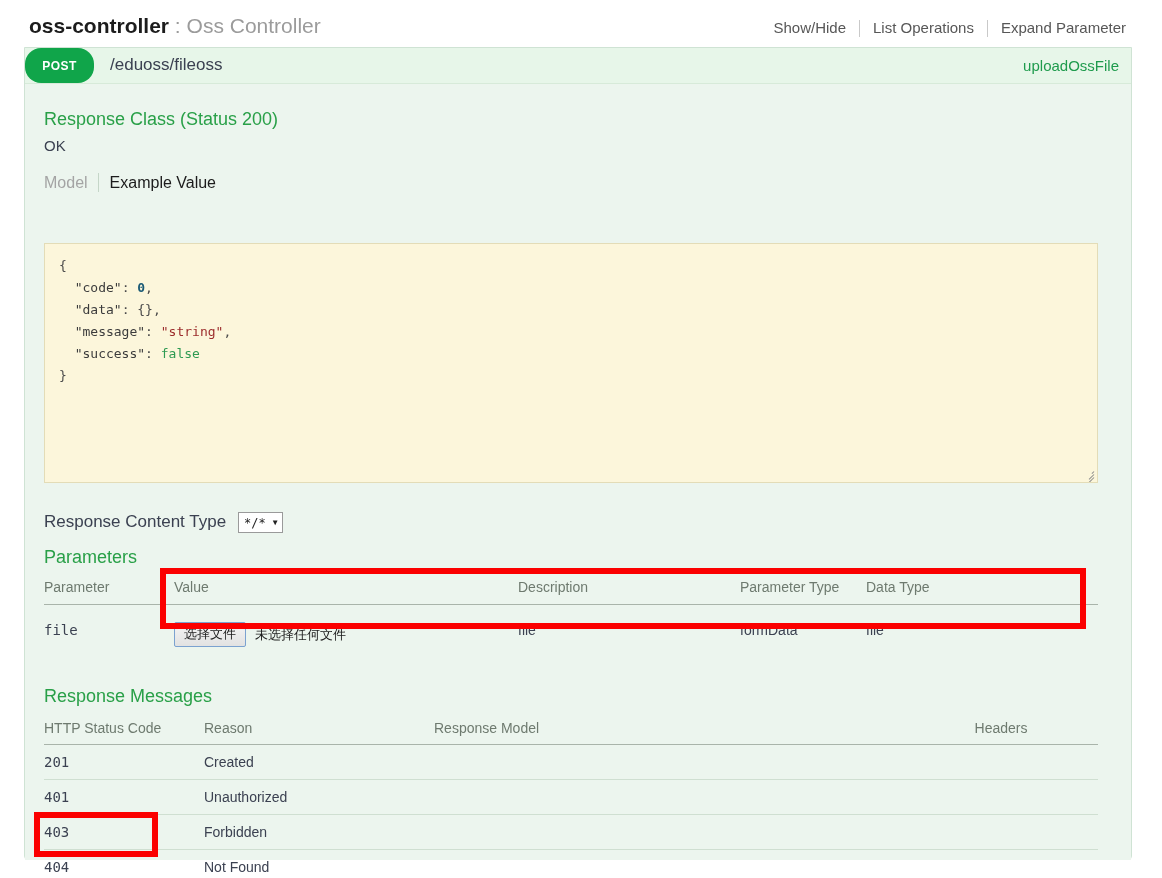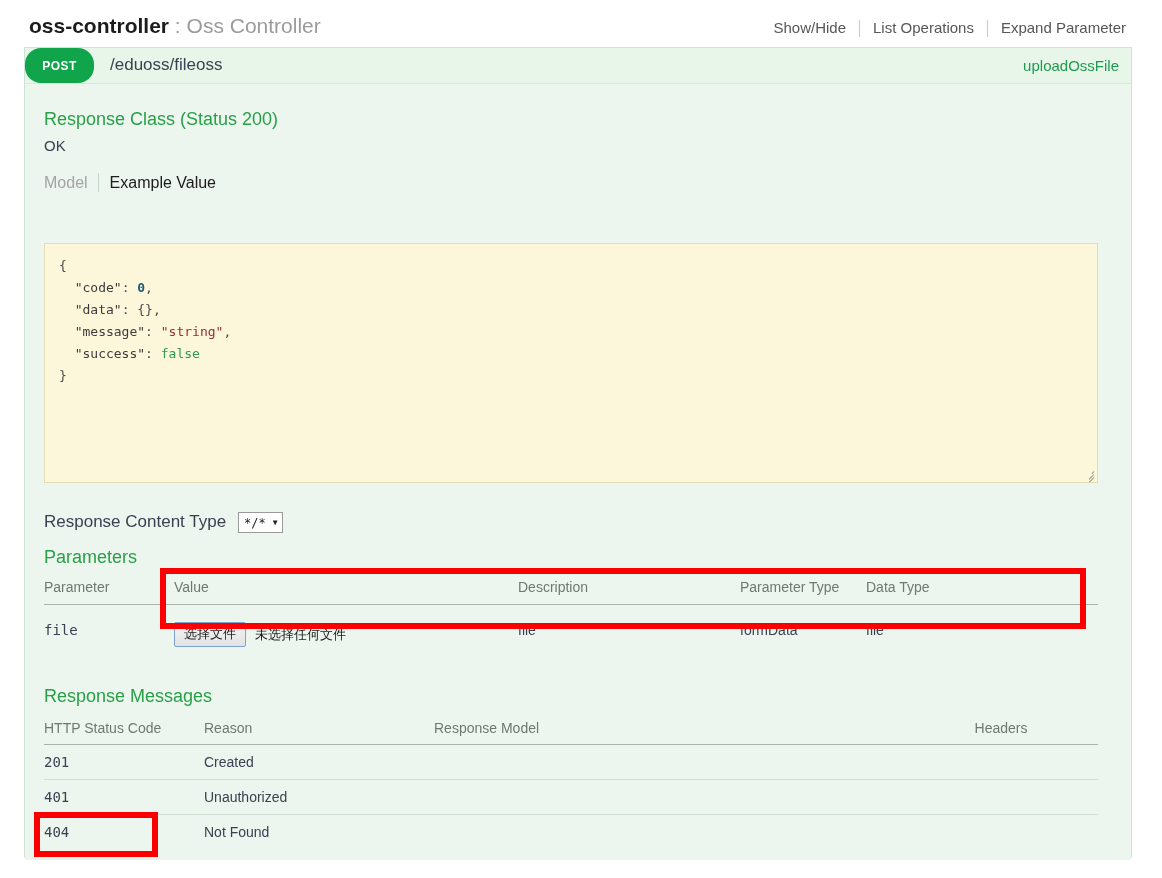--- a/index.html
+++ b/index.html
@@ -467,20 +467,26 @@
           <td></td>
           <td></td>
         </tr>
         <tr>
           <td class="rm-code">401</td>
           <td>Unauthorized</td>
           <td></td>
           <td></td>
         </tr>
         <tr>
+          <td class="rm-code">403</td>
+          <td>Forbidden</td>
+          <td></td>
+          <td></td>
+        </tr>
+        <tr>
           <td class="rm-code">404</td>
           <td>Not Found</td>
           <td></td>
           <td></td>
         </tr>
       </tbody>
     </table>
 
   </div>
 </div>

